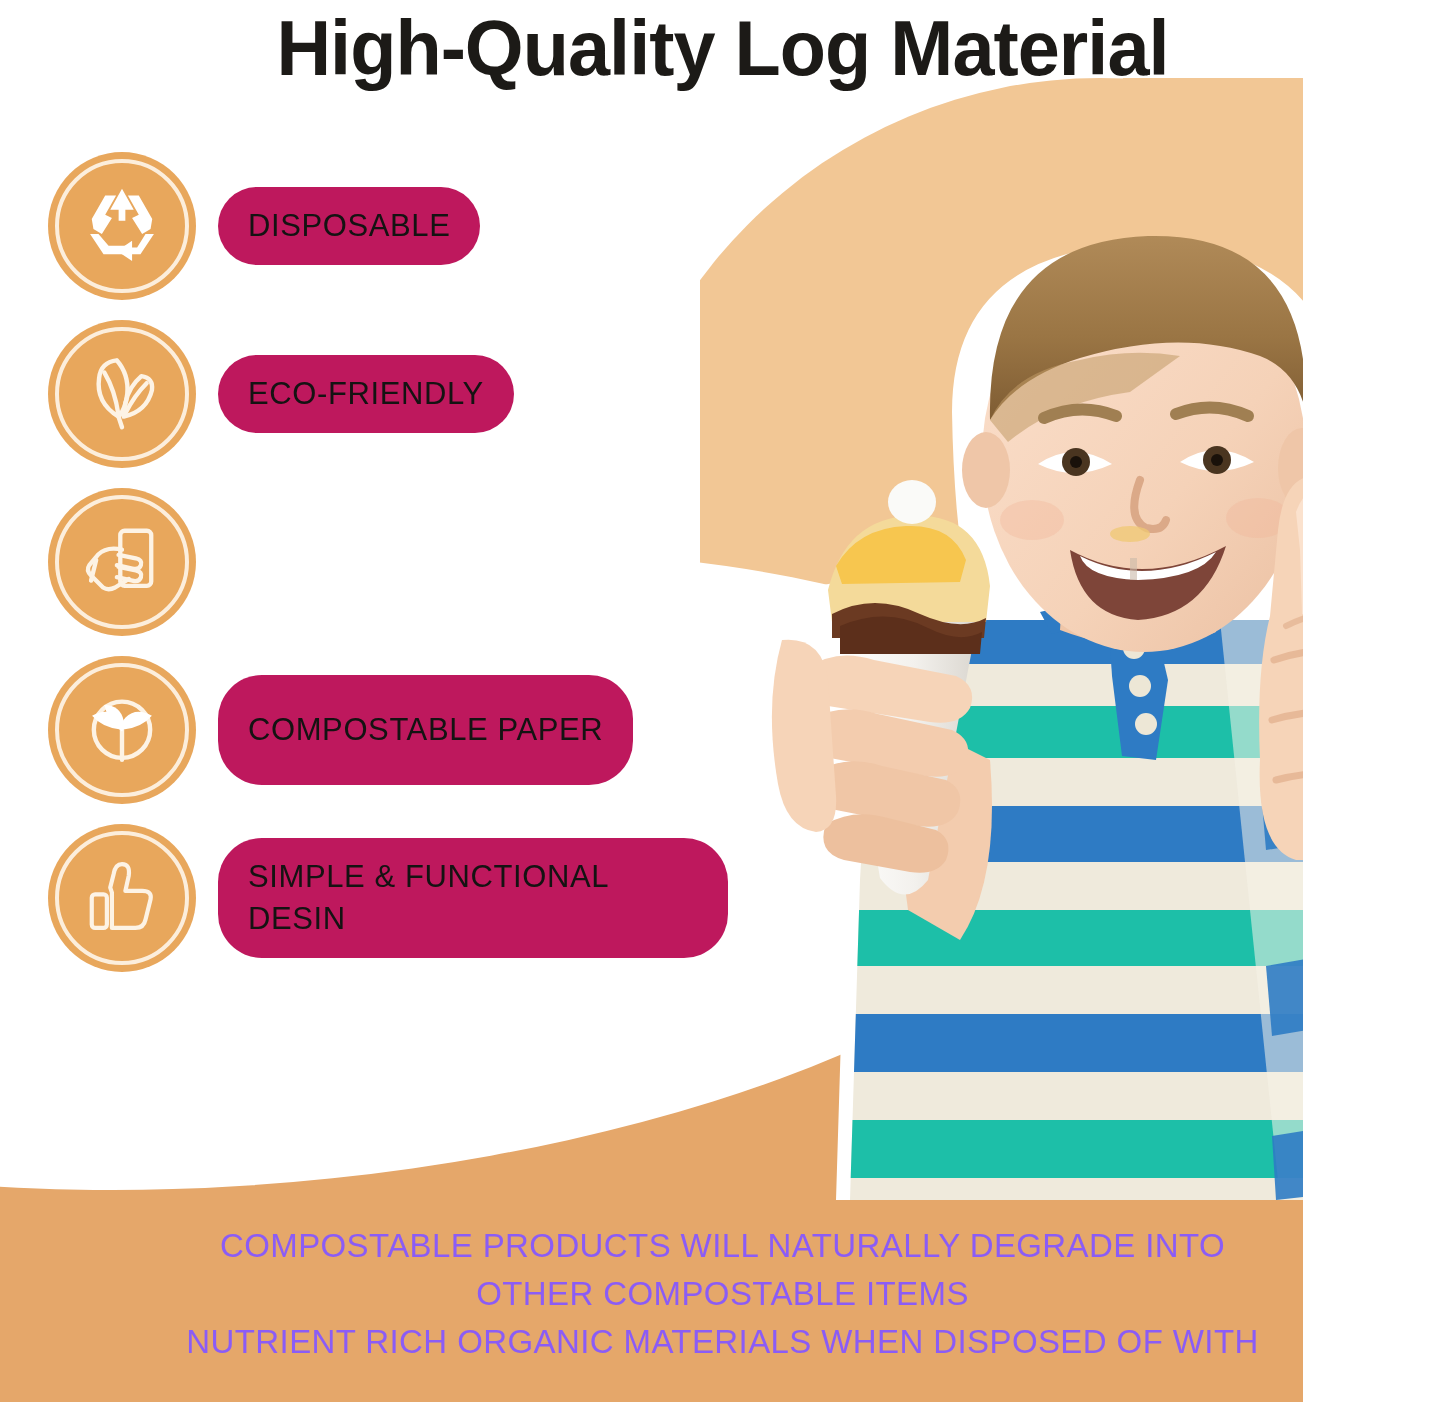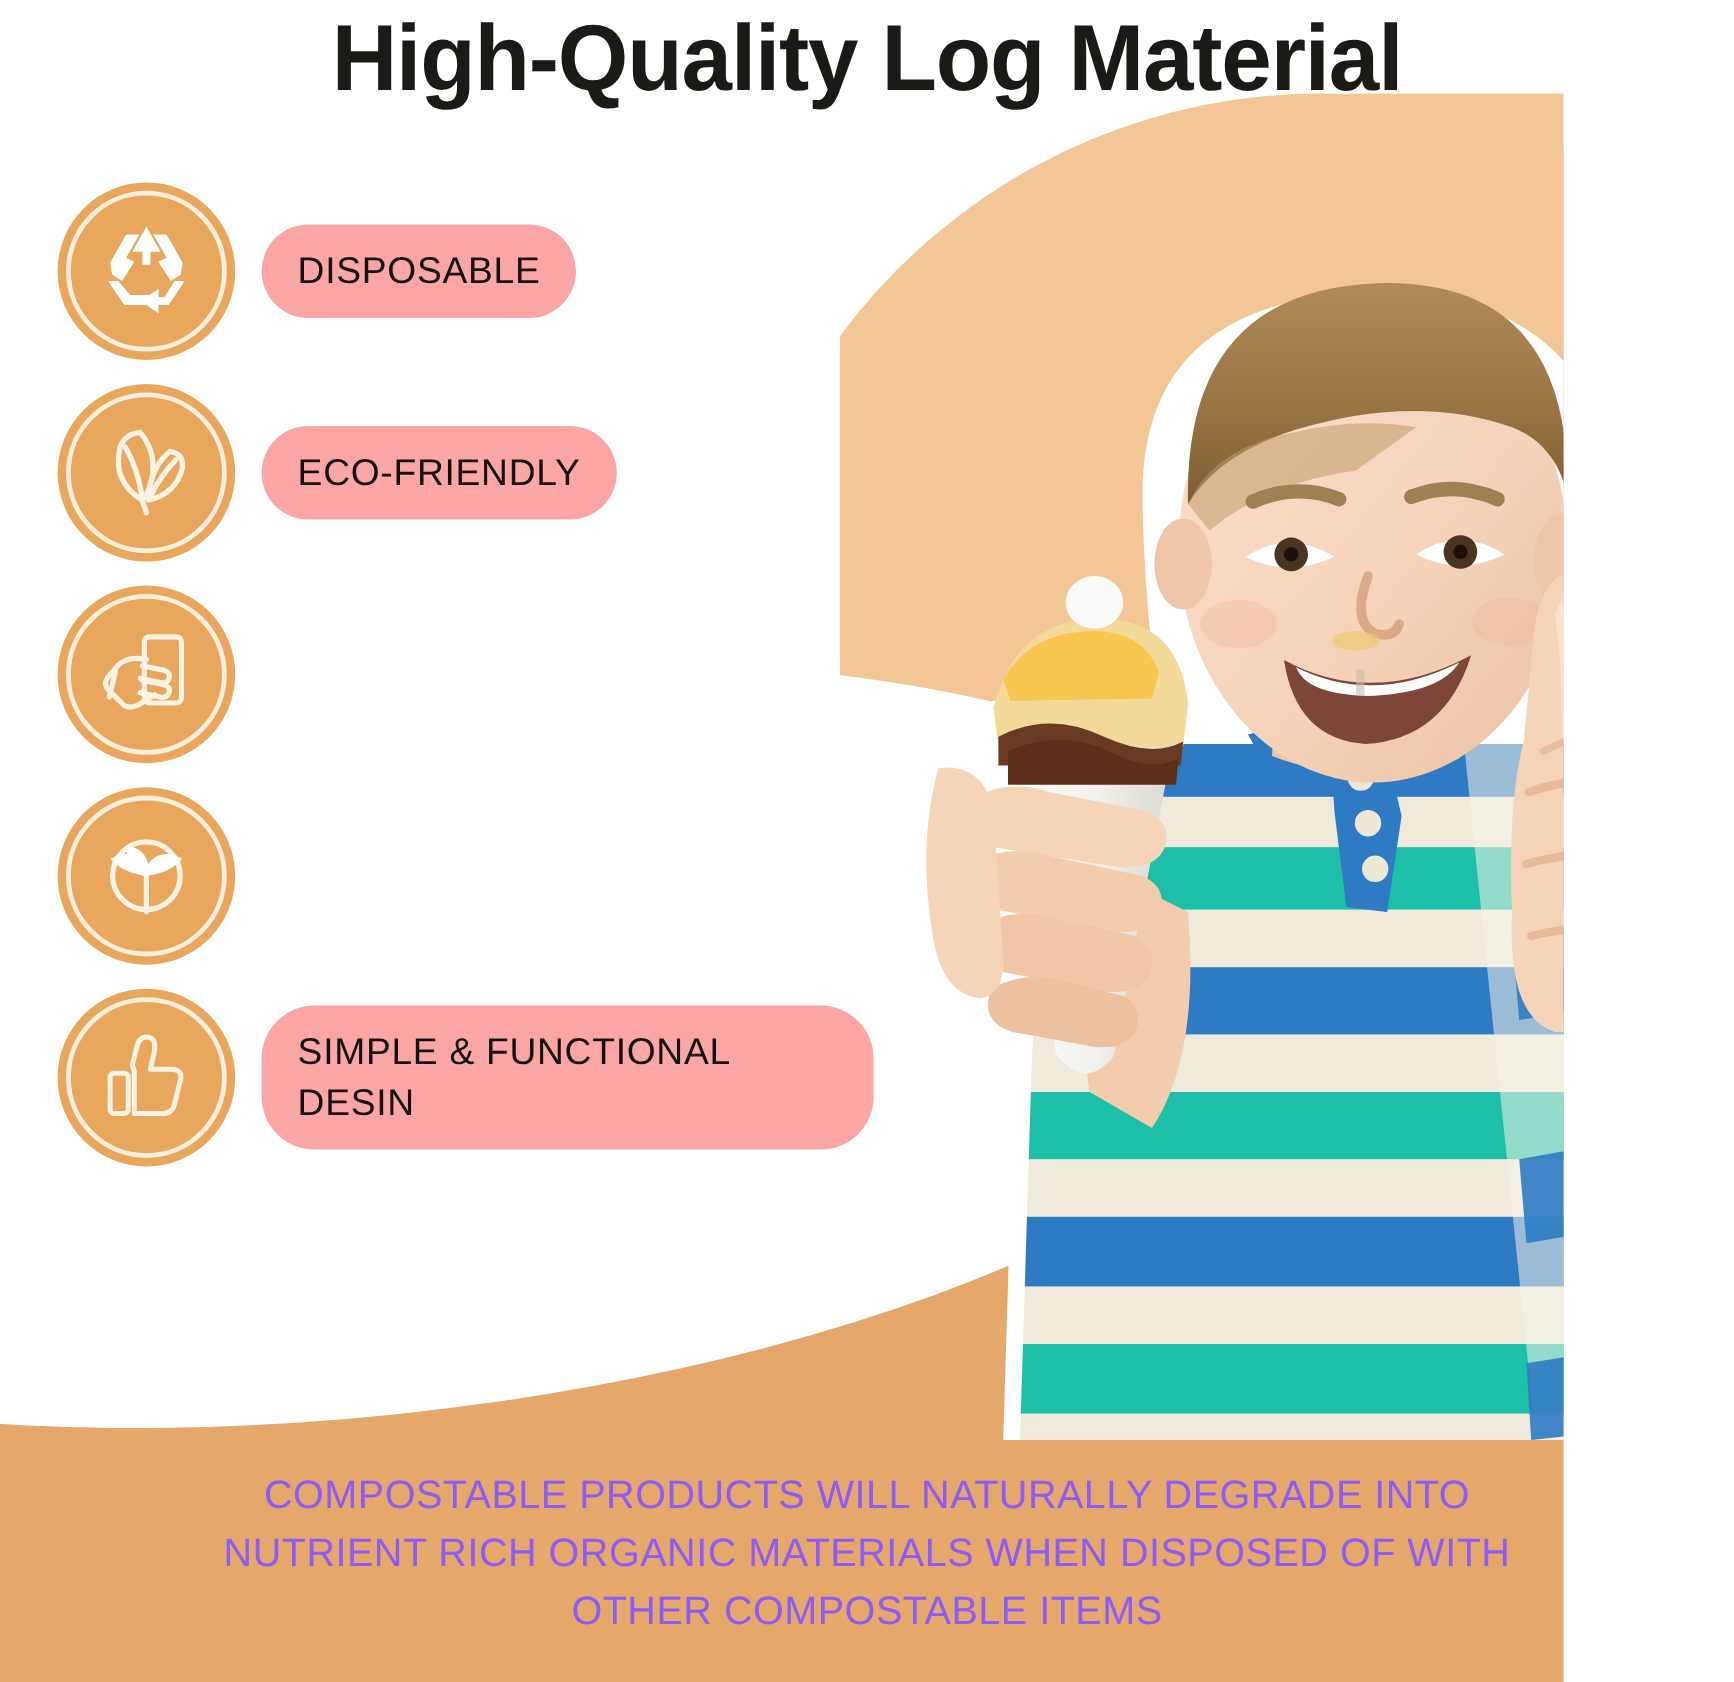--- a/index.html
+++ b/index.html
@@ -99,21 +99,21 @@
   .badge::after {
     content: "";
     position: absolute;
     left: 7px; top: 7px; right: 7px; bottom: 7px;
     border-radius: 50%;
     border: 4px solid #FCEEDC;
   }
   .badge svg { position: relative; z-index: 2; }
   .pill {
     margin-left: 22px;
-    background: #fca5a5;
+    background: #be185d;
     border-radius: 44px;
     padding: 18px 30px;
     min-height: 76px;
     display: flex;
     align-items: center;
     font-size: 31px;
     letter-spacing: 0.6px;
     color: #141312;
     line-height: 42px;
   }
@@ -344,20 +344,23 @@
         <span>
           <svg width="88" height="88" viewBox="0 0 100 100">
             <circle cx="50" cy="52" r="32" fill="none" stroke="#FDF3E5" stroke-width="5"></circle>
             <path d="M50 52 L50 86" stroke="#FDF3E5" stroke-width="5" stroke-linecap="round"></path>
             <path d="M50 52 Q28 50 16 36 Q34 26 46 38 Q52 44 50 52 Z" fill="#FFFFFF"></path>
             <path d="M50 52 Q72 50 84 36 Q66 26 54 38 Q48 44 50 52 Z" fill="#FFFFFF"></path>
             <path d="M50 54 Q34 44 30 24 Q48 24 52 42 Q53 50 50 54 Z" fill="#FFFFFF"></path>
           </svg>
         </span>
       </div>
+      <div class="pill two-line">
+        <span>COMPOSTABLE PAPER</span>
+      </div>
     </div>
 
     <div class="feature-row">
       <div class="badge">
         <span>
           <svg width="84" height="84" viewBox="0 0 100 100">
             <g fill="none" stroke="#FDF3E5" stroke-width="5" stroke-linejoin="round" stroke-linecap="round">
               <rect x="14" y="48" width="18" height="40" rx="4"></rect>
               <path d="M38 88 L66 88 Q76 88 78 78 L84 54 Q86 44 74 44 L54 44
                        L58 26 Q60 12 50 12 Q42 12 40 24 L36 40 L38 46 Z"></path>
@@ -367,17 +370,17 @@
       </div>
       <div class="pill two-line">
         <span>SIMPLE &amp; FUNCTIONAL DESIN</span>
       </div>
     </div>
 
   </div>
 
   <div class="footer">
     <div>COMPOSTABLE PRODUCTS WILL NATURALLY DEGRADE INTO</div>
+    <div>OTHER COMPOSTABLE ITEMS</div>
     <div>NUTRIENT RICH ORGANIC MATERIALS WHEN DISPOSED OF WITH</div>
-    <div>OTHER COMPOSTABLE ITEMS</div>
   </div>
 
 </div>
 
 </body></html>

